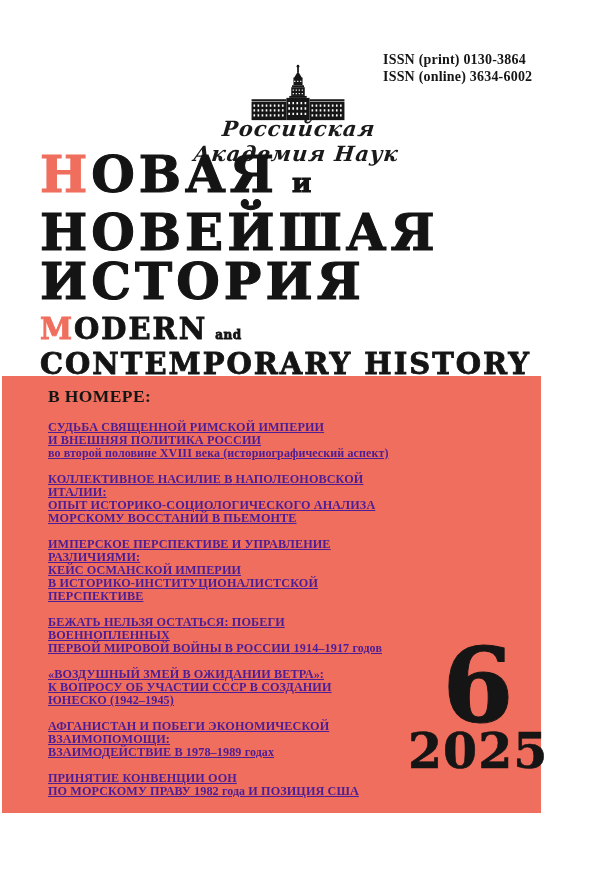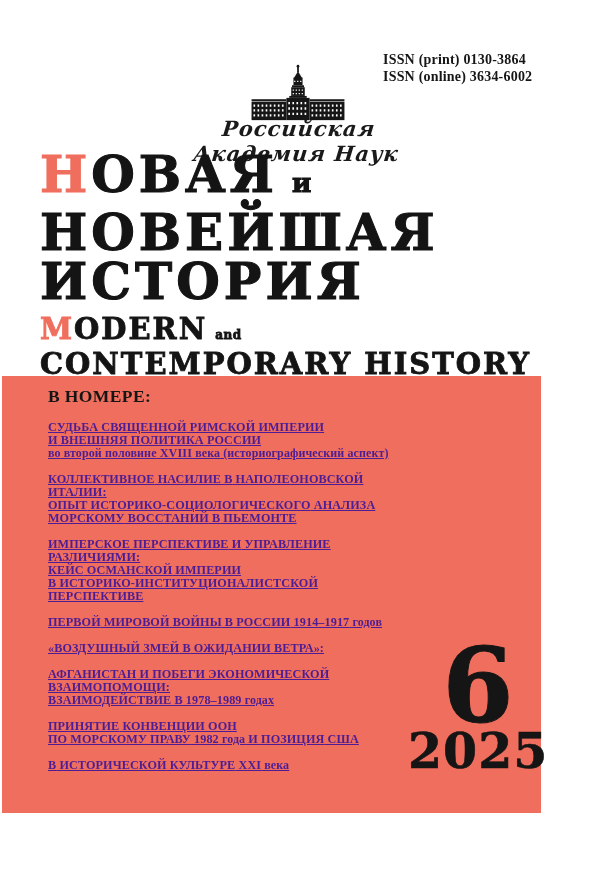--- a/index.html
+++ b/index.html
@@ -138,35 +138,36 @@
           <div class="toc-line"><span>КОЛЛЕКТИВНОЕ</span><span> НАСИЛИЕ</span><span> В</span><span> НАПОЛЕОНОВСКОЙ</span><span> ИТАЛИИ:</span></div>
           <div class="toc-line"><span>ОПЫТ</span><span> ИСТОРИКО-СОЦИОЛОГИЧЕСКОГО</span><span> АНАЛИЗА</span></div>
           <div class="toc-line"><span>МОРСКОМУ</span><span> ВОССТАНИЙ</span><span> В</span><span> ПЬЕМОНТЕ</span></div>
         </div>
         <div class="toc-item">
           <div class="toc-line"><span>ИМПЕРСКОЕ</span><span> ПЕРСПЕКТИВЕ</span><span> И</span><span> УПРАВЛЕНИЕ</span><span> РАЗЛИЧИЯМИ:</span></div>
           <div class="toc-line"><span>КЕЙС</span><span> ОСМАНСКОЙ</span><span> ИМПЕРИИ</span></div>
           <div class="toc-line"><span>В</span><span> ИСТОРИКО-ИНСТИТУЦИОНАЛИСТСКОЙ</span><span> ПЕРСПЕКТИВЕ</span></div>
         </div>
         <div class="toc-item">
+          <div class="toc-line"><span>БЕЖАТЬ</span><span> НЕЛЬЗЯ</span><span> ОСТАТЬСЯ:</span><span> ПОБЕГИ</span><span> ВОЕННОПЛЕННЫХ</span></div>
           <div class="toc-line"><span>ПЕРВОЙ</span><span> МИРОВОЙ</span><span> ВОЙНЫ</span><span> В</span><span> РОССИИ</span><span> 1914–1917</span><span class="toc-small"> годов</span></div>
         </div>
         <div class="toc-item">
           <div class="toc-line"><span>«ВОЗДУШНЫЙ</span><span> ЗМЕЙ</span><span> В</span><span> ОЖИДАНИИ</span><span> ВЕТРА»:</span></div>
+          <div class="toc-line"><span>К</span><span> ВОПРОСУ</span><span> ОБ</span><span> УЧАСТИИ</span><span> СССР</span><span> В</span><span> СОЗДАНИИ</span><span> ЮНЕСКО</span><span> (1942–1945)</span></div>
         </div>
         <div class="toc-item">
           <div class="toc-line"><span>АФГАНИСТАН</span><span> И</span><span> ПОБЕГИ</span><span> ЭКОНОМИЧЕСКОЙ</span><span> ВЗАИМОПОМОЩИ:</span></div>
           <div class="toc-line"><span>ВЗАИМОДЕЙСТВИЕ</span><span> В</span><span> 1978–1989</span><span class="toc-small"> годах</span></div>
         </div>
         <div class="toc-item">
           <div class="toc-line"><span>ПРИНЯТИЕ</span><span> КОНВЕНЦИИ</span><span> ООН</span></div>
           <div class="toc-line"><span>ПО</span><span> МОРСКОМУ</span><span> ПРАВУ</span><span> 1982</span><span class="toc-small"> года</span><span> И</span><span> ПОЗИЦИЯ</span><span> США</span></div>
         </div>
         <div class="toc-item">
-          <div class="toc-line"><span>В</span><span> ИСТОРИЧЕСКОЙ</span><span> КУЛЬТУРЕ</span><span> XXI</span><span class="toc-small"> века</span></div>
         </div>
       </div>
     <div class="issue">
       <div class="issue-num">6</div>
       <div class="issue-year">2025</div>
     </div>
   </div>
 
 </div>
 

